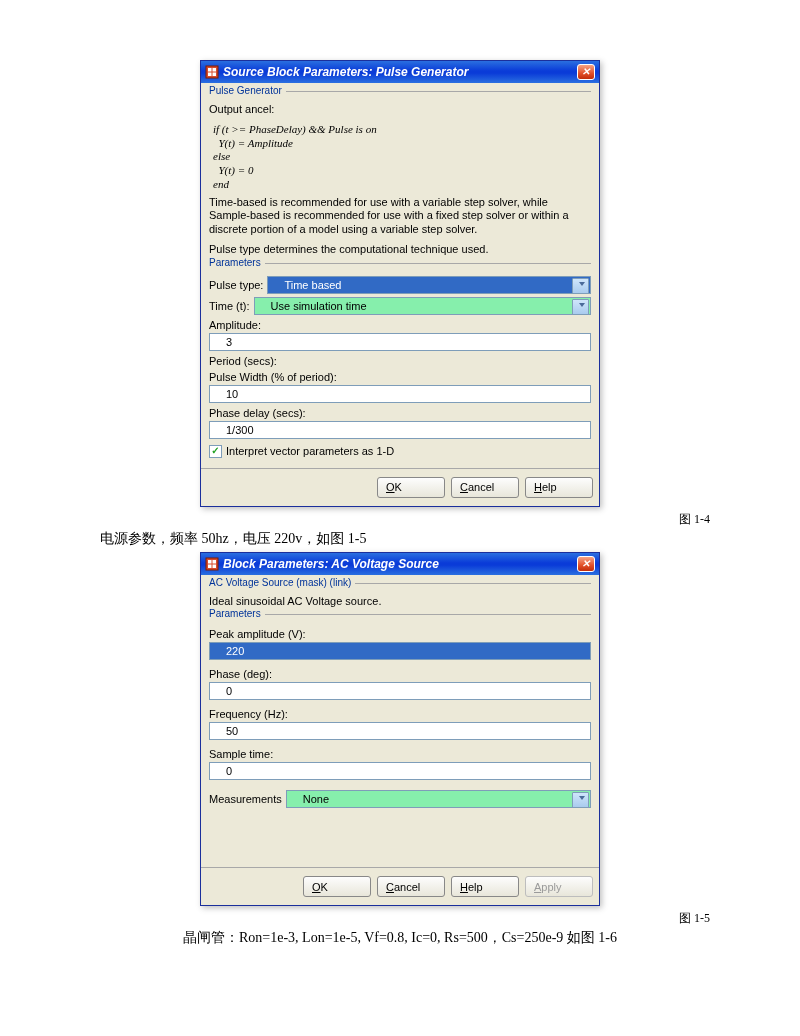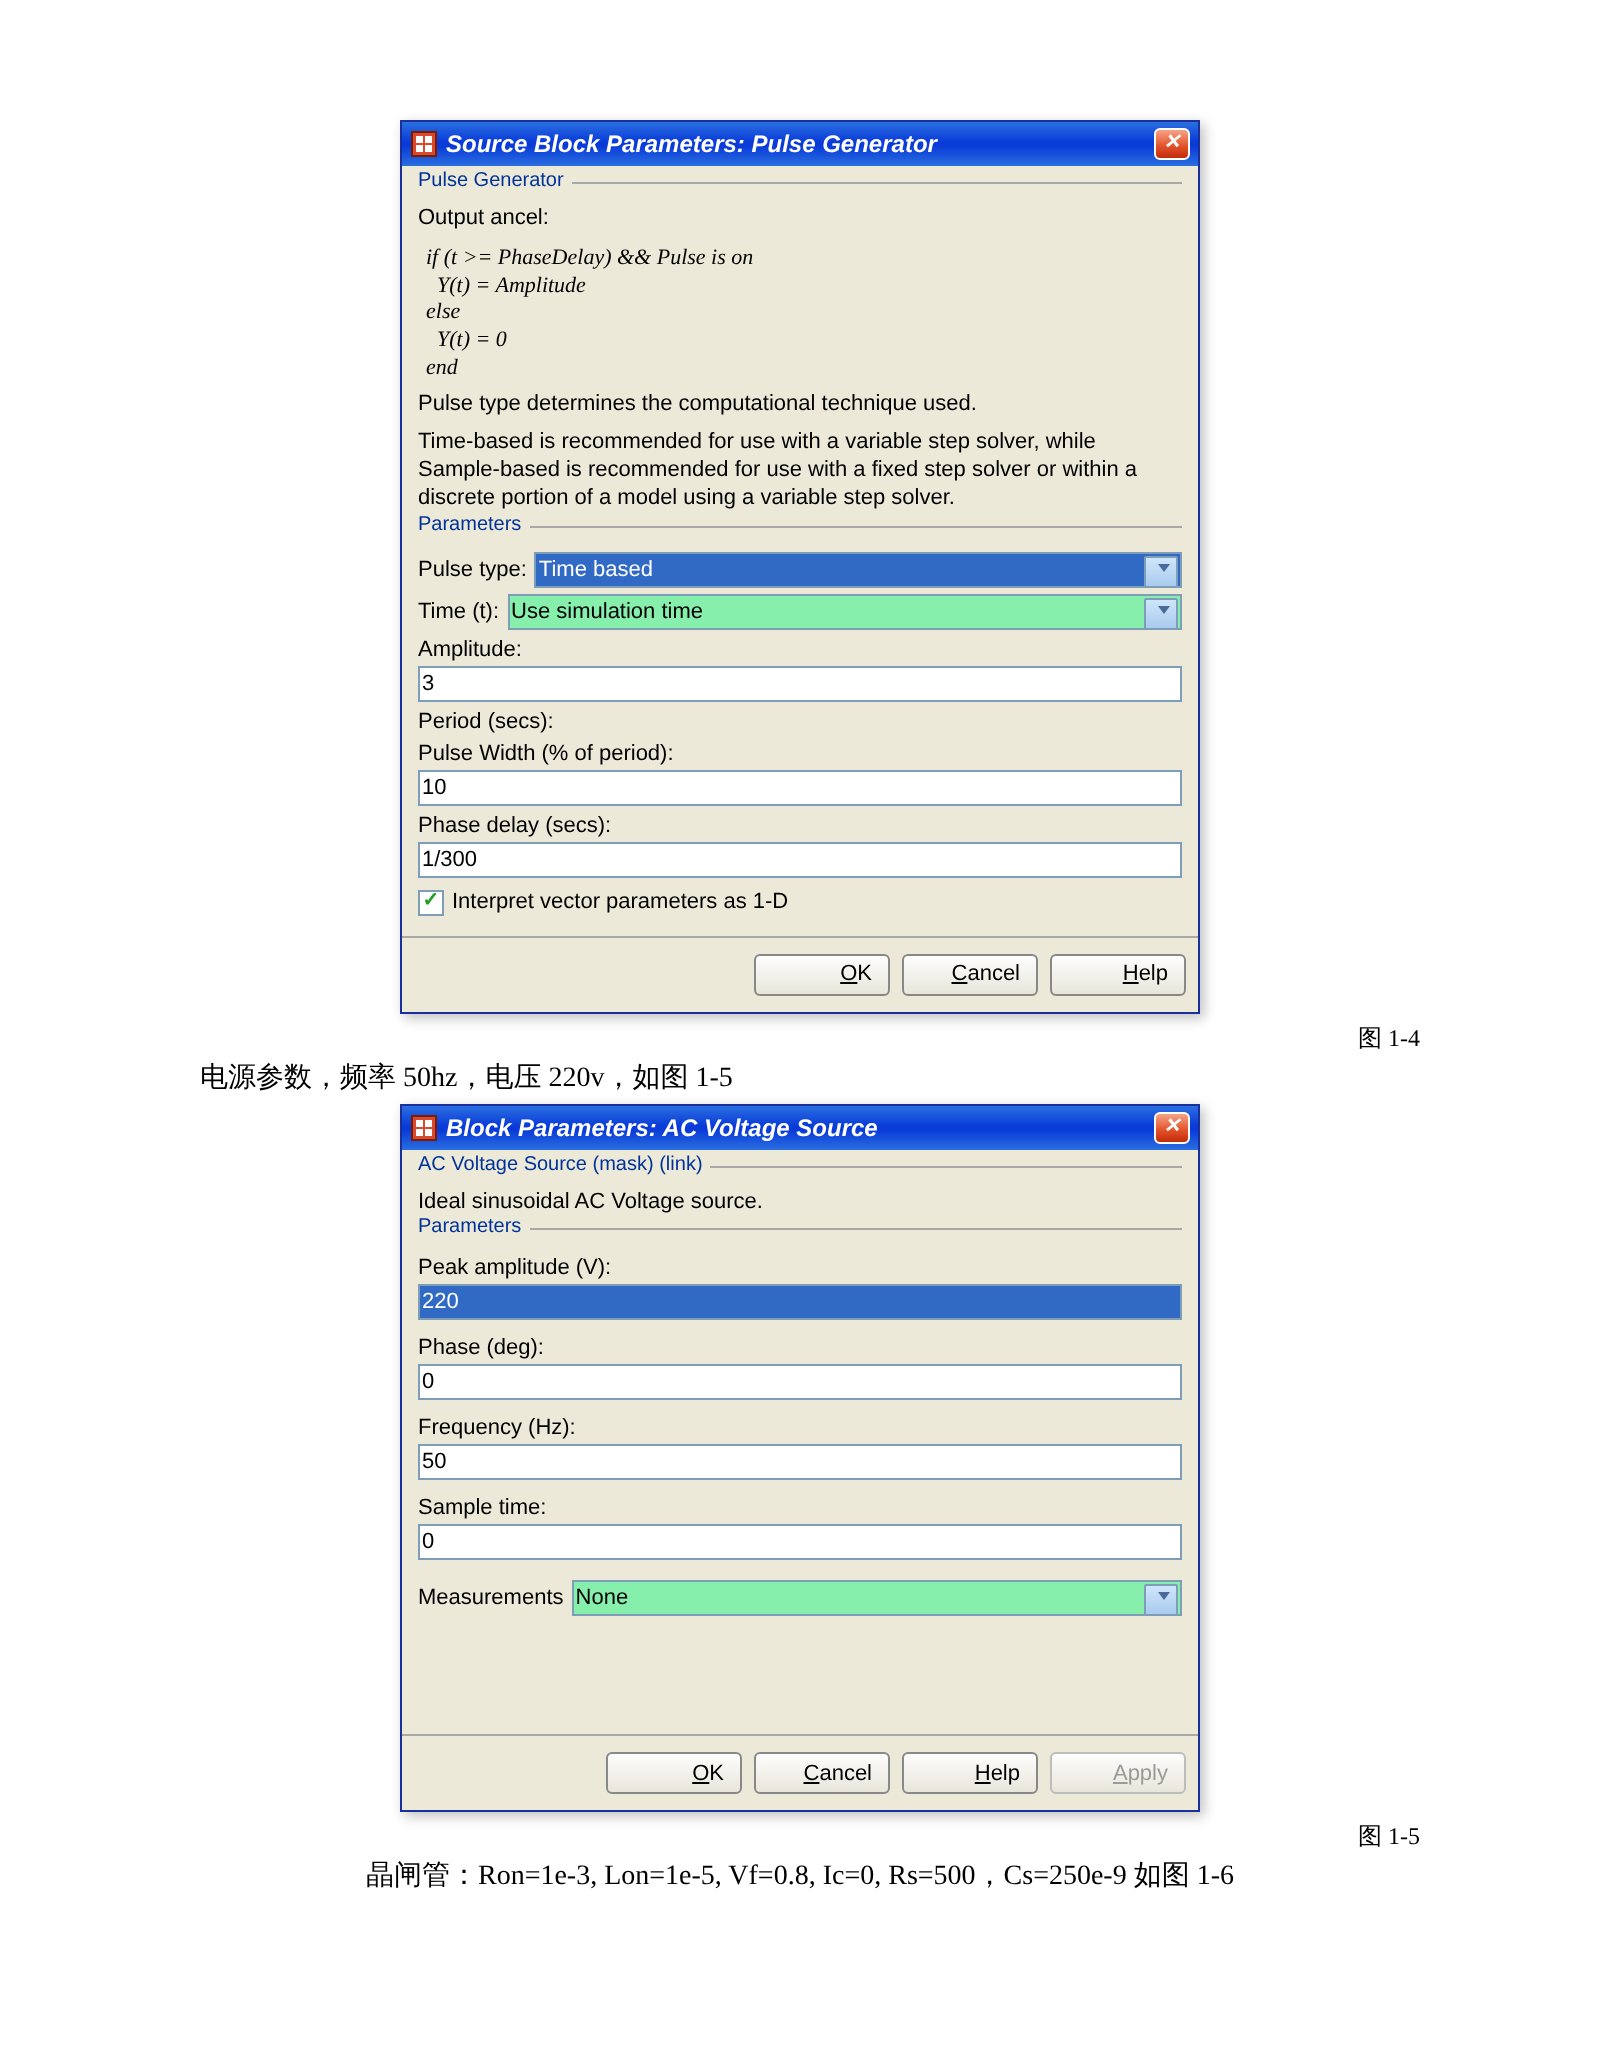--- a/index.html
+++ b/index.html
@@ -13,31 +13,31 @@
   .close-btn { width: 18px; height: 16px; background: linear-gradient(to bottom, #f7a385, #e14f28 60%, #c22c0a); border: 1px solid #fff; border-radius: 3px; display:flex; align-items:center; justify-content:center; color:#fff; font-weight:bold; font-size:10px; line-height:1; cursor:pointer; }
   .panel-body { padding: 6px 8px 0 8px; background:#ece9d8; }
   .legend { color: #003399; font-size: 10px; margin-top: 2px; }
   .group { border-top: 1px solid #a8a8a8; margin: 2px 0 6px 0; padding-top: 4px; position: relative; }
   .group .legend { position: relative; top: -13px; background: #ece9d8; display: inline-block; padding-right: 4px; }
   .group-inner { margin-top: -8px; }
   .desc { margin: 2px 0 6px 0; line-height: 1.25; }
   .code { font-family: "Microsoft Sans Serif", Tahoma; margin: 4px 0 4px 4px; line-height: 1.25; font-style: italic; }
   .field-label { margin: 4px 0 2px 0; }
   .row-inline { display:flex; align-items:center; gap:4px; margin:3px 0; }
-  .inp { width: 100%; height: 18px; border: 1px solid #7e9db9; background: #fff; padding: 1px 1px; font-size: 11px; font-family: inherit; }
+  .inp { width: 100%; height: 18px; border: 1px solid #7e9db9; background: #fff; padding: 1px 16px; font-size: 11px; font-family: inherit; }
   .inp.sel { background:#86efac; position:relative; }
   .sel-wrap { position: relative; flex:1; }
   .sel-wrap::after { content: ""; position:absolute; right:2px; top:2px; width:15px; height:14px; background: linear-gradient(to bottom, #cfe5fb, #a9cbee); border:1px solid #7e9db9; border-radius:1px; pointer-events:none; }
   .sel-wrap .chev { position:absolute; right:6px; top:6px; width:0; height:0; border-left:3px solid transparent; border-right:3px solid transparent; border-top:4px solid #4a6a99; pointer-events:none; z-index:2; }
   .inp.highlighted { background:#316ac5; color:#fff; }
   .checkbox-row { display:flex; align-items:center; gap:4px; margin:6px 0 10px 0; }
   .chk { width:13px; height:13px; border:1px solid #7e9db9; background:#fff; display:flex; align-items:center; justify-content:center; }
   .chk .mark { color:#21a121; font-size:10px; line-height:1; font-weight:bold; }
   .button-row { border-top:1px solid #a8a8a8; padding:8px 6px; display:flex; justify-content:flex-end; gap:6px; background:#ece9d8; }
-  .btn { min-width:68px; height:21px; border:1px solid #888; border-radius:3px; background: linear-gradient(to bottom, #fdfdfd, #e8e6da); font-size:11px; display:flex; align-items:center; justify-content:flex-end; padding:0 8px; cursor:pointer; }
+  .btn { min-width:68px; height:21px; border:1px solid #888; border-radius:3px; background: linear-gradient(to bottom, #fdfdfd, #e8e6da); font-size:11px; display:flex; align-items:center; justify-content:flex-start; padding:0 8px; cursor:pointer; }
   .btn u { text-decoration: underline; }
   .btn.disabled { color:#9a9a9a; border-color:#bdbdbd; cursor:default; }
   .caption { text-align:right; font-family: "SimSun","Songti SC",serif; font-size:12px; margin:4px 0 2px 0; }
   .bodytext { font-family: "SimSun","Songti SC",serif; font-size:14px; margin:2px 0 4px 10px; }
 </style>
 </head>
 <body>
 
 <div class="page">
 
@@ -59,22 +59,22 @@
         <span class="legend">Pulse Generator</span>
         <div class="group-inner">
           <div class="desc">Output ancel:</div>
           <div class="code">
             <div>if (t &gt;= PhaseDelay) &amp;&amp; Pulse is on</div>
             <div style="white-space:pre">  Y(t) = Amplitude</div>
             <div>else</div>
             <div style="white-space:pre">  Y(t) = 0</div>
             <div>end</div>
           </div>
+          <div class="desc">Time-based is recommended for use with a variable step solver, while Sample-based is recommended for use with a fixed step solver or within a discrete portion of a model using a variable step solver.</div>
           <div class="desc">Pulse type determines the computational technique used.</div>
-          <div class="desc">Time-based is recommended for use with a variable step solver, while Sample-based is recommended for use with a fixed step solver or within a discrete portion of a model using a variable step solver.</div>
         </div>
       </div>
 
       <div class="group">
         <span class="legend">Parameters</span>
         <div class="group-inner">
 
           <div class="row-inline">
             <span>Pulse type:</span>
             <div class="sel-wrap">

